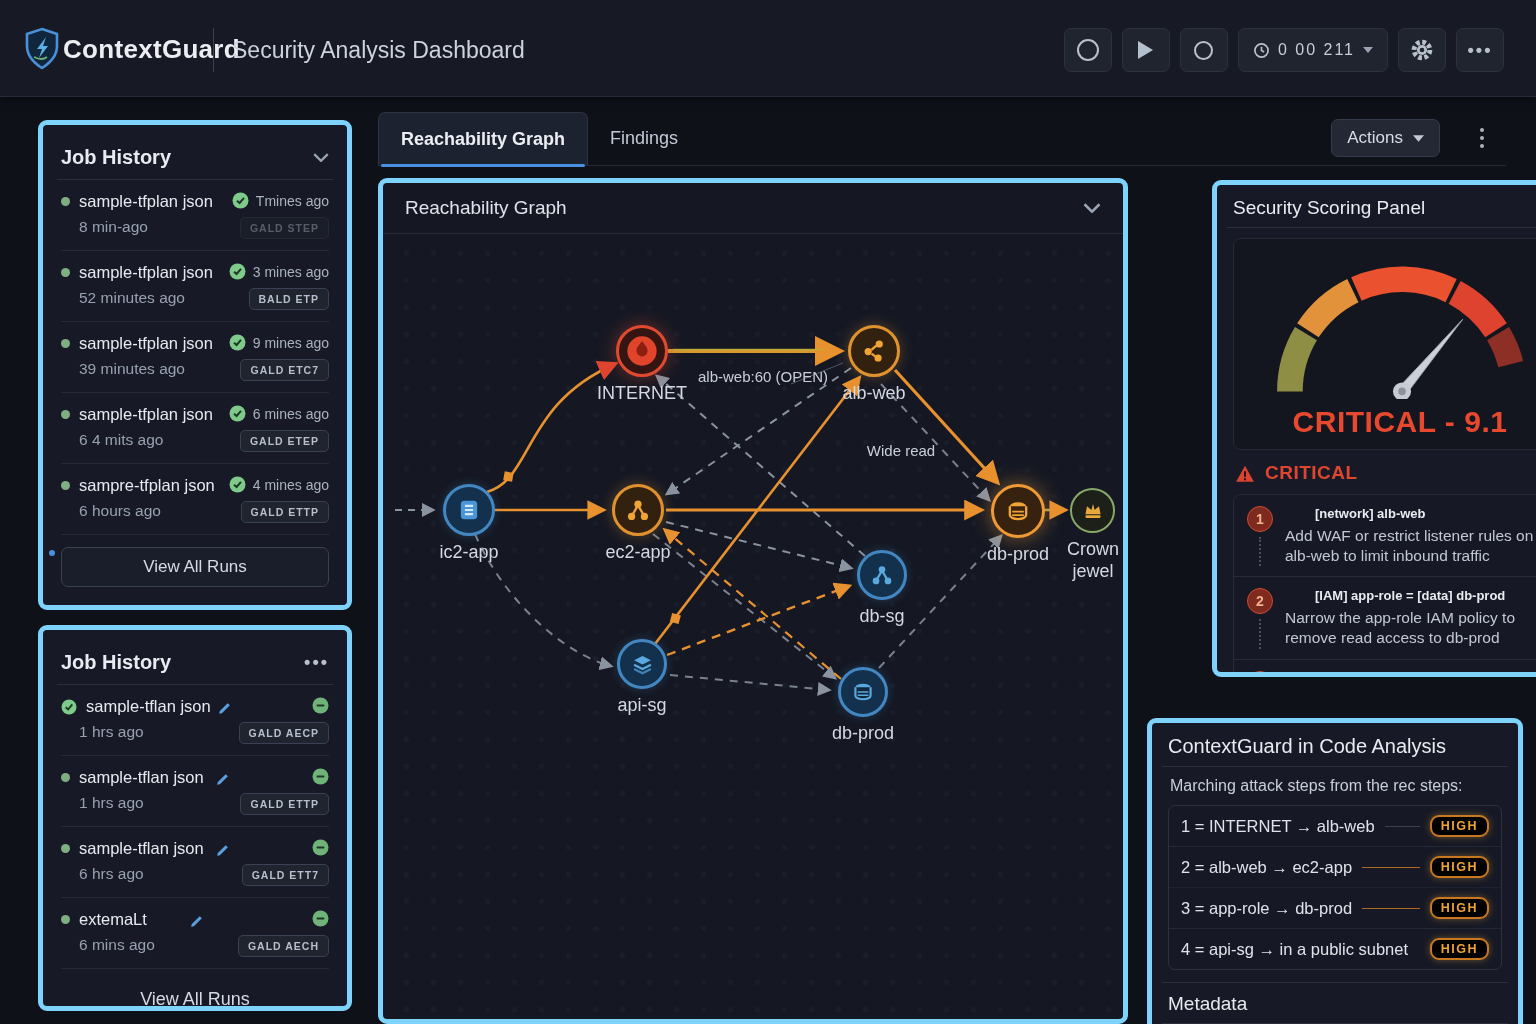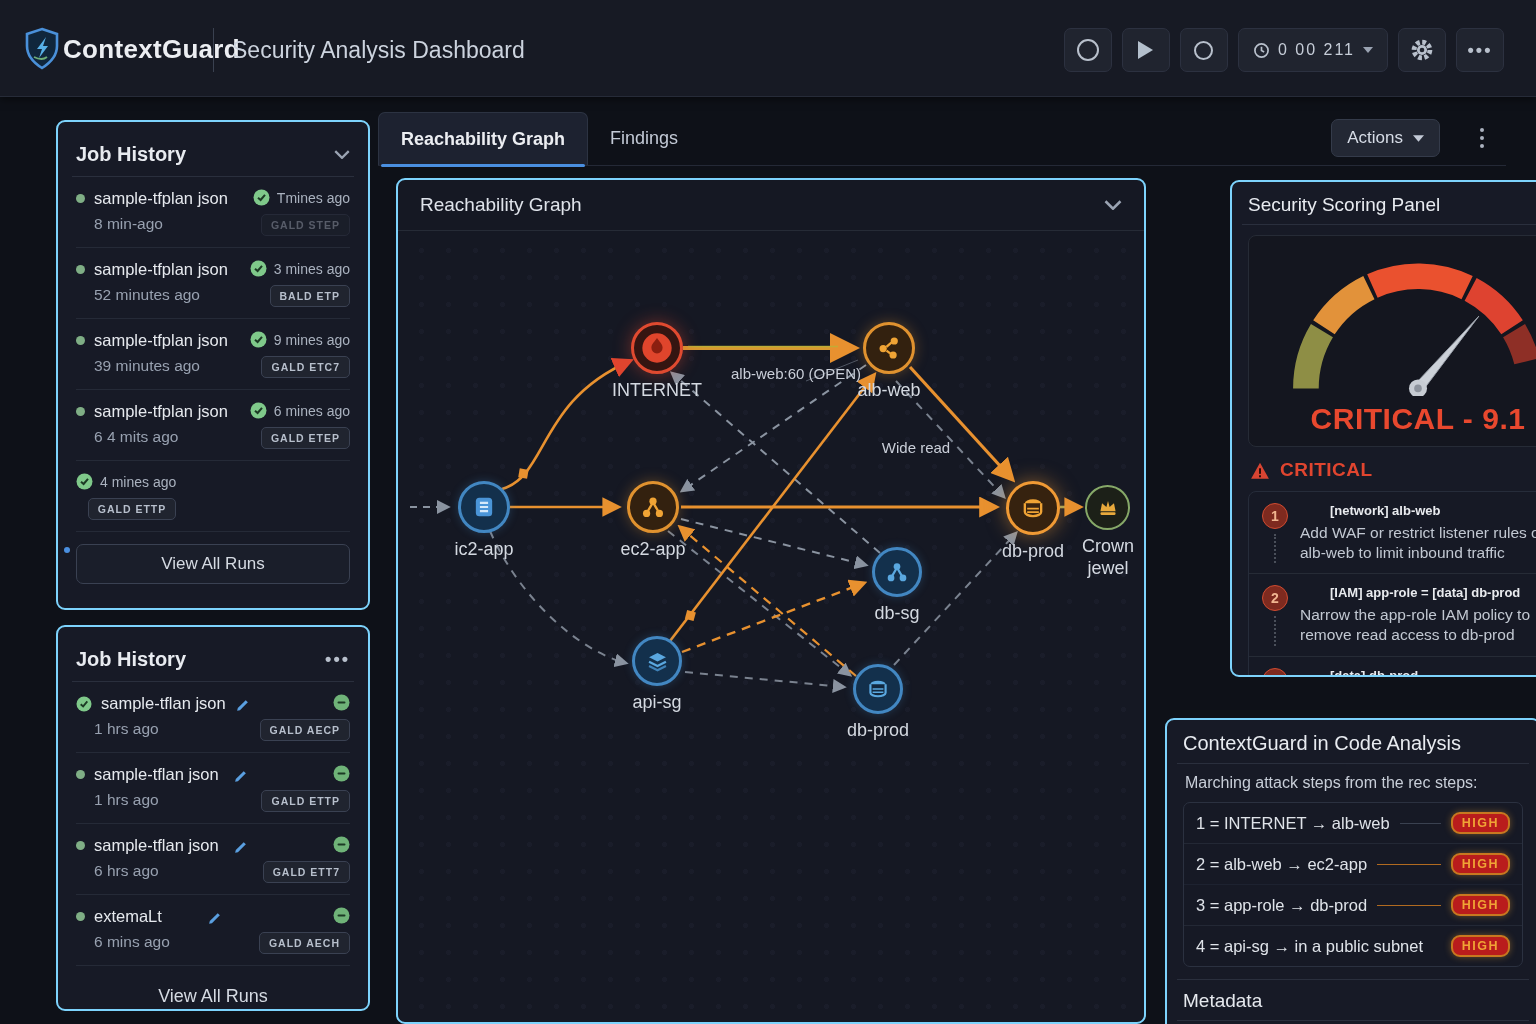--- a/index.html
+++ b/index.html
@@ -16,21 +16,21 @@
   .hdr-title{position:absolute;left:232px;top:37px;font-size:23px;font-weight:400;color:#ccd3de;}
   .hdr-right{position:absolute;right:32px;top:28px;display:flex;gap:10px;align-items:center;}
   .hbtn{height:42px;min-width:46px;border-radius:7px;background:#20242f;border:1px solid #2c3140;
     display:flex;align-items:center;justify-content:center;gap:8px;cursor:pointer;color:#b8c0cc;}
   .hbtn.timer{padding:0 14px;font-size:16px;letter-spacing:2px;color:#c6cdd8;}
   .circ-icon{width:18px;height:18px;border:2.5px solid #b8c0cc;border-radius:50%;}
   .circ-icon.sm{width:15px;height:15px;}
   .play-icon{width:0;height:0;border-left:15px solid #b4c0cd;border-top:9px solid transparent;border-bottom:9px solid transparent;}
   .dots-h{font-size:18px;color:#b8c0cc;letter-spacing:2px;font-weight:700;}
   
-  .panel{position:absolute;background:#171a26;border:2px solid #7dd3fc;border-radius:9px;box-sizing:border-box;margin-left:18px;}
+  .panel{position:absolute;background:#171a26;border:5px solid #7dd3fc;border-radius:9px;box-sizing:border-box;}
   .sp1{left:38px;top:120px;width:314px;height:490px;padding:14px 18px;}
   .sp2{left:38px;top:625px;width:314px;height:386px;padding:14px 18px;}
   .p-head{display:flex;justify-content:space-between;align-items:center;height:36px;}
   .p-title{font-size:20px;font-weight:600;color:#e8ebf0;}
   .p-head-div{border-bottom:1px solid #2a2f3d;margin:4px -4px 0 -4px;}
   .jh-row{display:flex;justify-content:space-between;padding:12px 0 11px 0;border-bottom:1px solid #252a37;}
   .jh-row:last-of-type{border-bottom:none;}
   .jh-name-line{display:flex;align-items:center;gap:9px;font-size:16.5px;color:#e6e9ee;font-weight:500;}
   .gdot{width:9px;height:9px;border-radius:50%;background:#7fae85;flex:0 0 auto;}
   .jh-time{font-size:15.5px;color:#98a1b0;margin:7px 0 0 18px;}
@@ -89,21 +89,21 @@
   
   .infil{left:1147px;top:718px;width:376px;height:322px;padding:12px 16px;}
   .in-sub{font-size:16px;color:#c8ced8;margin:10px 2px 10px 2px;}
   .steps{border:1px solid #2b3140;border-radius:7px;background:#161925;}
   .step{display:flex;align-items:center;padding:9px 12px;border-bottom:1px solid #232835;}
   .step:last-child{border-bottom:none;}
   .step-txt{font-size:16.5px;color:#dfe3e9;white-space:nowrap;}
   .step-line{flex:1;margin:0 10px;border-top:1.5px solid transparent;}
   .step-line.gray{border-color:#3a4150;}
   .step-line.orange{border-color:#b06a20;}
-  .hi-badge{font-size:12.5px;font-weight:700;letter-spacing:1.5px;color:#f0a435;background:#b91c1c;
+  .hi-badge{font-size:12.5px;font-weight:700;letter-spacing:1.5px;color:#f0a435;background:#000000;
     border:2px solid #c87820;border-radius:9px;padding:2px 9px;box-shadow:0 0 7px rgba(240,164,53,.4);}
   .meta-head{font-size:19px;color:#e6e9ee;font-weight:500;margin:10px 0 0 0;}
 </style>
 </head>
 <body>
 
 <div class="header">
   <svg style="position:absolute;left:22px;top:26px;" width="40" height="46" viewBox="0 0 40 46">
     <path d="M20 3 L35 8 V20 C35 30 28 37 20 42 C12 37 5 30 5 20 V8 Z" fill="#10263c" stroke="#4a90d9" stroke-width="2.6"></path>
     <path d="M24 11 L15 23 H20 L17 32 L26 20 H21 Z" fill="#58b0e8"></path>
@@ -224,20 +224,27 @@
           <svg width="17" height="17" viewBox="0 0 17 17">
             <circle cx="8.5" cy="8.5" r="8" fill="#7fc98a"></circle>
             <path d="M5 8.7 L7.6 11 L12 5.8" stroke="#1c3a24" stroke-width="2" fill="none"></path>
           </svg>
           <span>6 mines ago</span>
         </div>
       <div class="badge">GALD ETEP</div>
     </div>
   </div>
   <div class="jh-row">
+    <div>
+        <div class="jh-name-line">
+          <span class="gdot"></span>
+          <span>sampre-tfplan json</span>
+        </div>
+      <div class="jh-time">6 hours ago</div>
+      </div>
     <div class="jh-right">
       <div class="jh-status">
           <svg width="17" height="17" viewBox="0 0 17 17">
             <circle cx="8.5" cy="8.5" r="8" fill="#7fc98a"></circle>
             <path d="M5 8.7 L7.6 11 L12 5.8" stroke="#1c3a24" stroke-width="2" fill="none"></path>
           </svg>
           <span>4 mines ago</span>
         </div>
       <div class="badge">GALD ETTP</div>
     </div>
@@ -480,21 +487,21 @@
 
     <div class="node n-blue" style="left:455px;top:433px;width:50px;height:50px;">
       <svg width="26" height="26" viewBox="0 0 24 24">
           <ellipse cx="12" cy="7.5" rx="7" ry="3.2" fill="#5aa8e0"></ellipse>
           <path d="M5 7.5v8c0 1.8 3.1 3.2 7 3.2s7-1.4 7-3.2v-8" fill="#12283f" stroke="#5aa8e0" stroke-width="2"></path>
           <path d="M7 12h10M7 15h10" stroke="#5aa8e0" stroke-width="1.5"></path>
         </svg>
     </div>
     <div class="n-label" style="left:410px;top:489px;width:140px;">db-prod</div>
 
-    <div class="e-label" style="left:317px;top:134px;width:162px;text-align:center;">alb-web:60 (OPEN)</div>
+    <div class="e-label" style="left:299px;top:134px;width:162px;text-align:center;">alb-web:60 (OPEN)</div>
     <div class="e-label" style="left:458px;top:208px;width:120px;">Wide read</div>
   </div>
 </div>
 
 <div class="panel scoring">
   <div class="p-title" style="font-size:19px;font-weight:500;">Security Scoring Panel</div>
   <div class="sc-divider"></div>
   <div class="gauge-card">
     <svg width="316" height="152" viewBox="0 0 300 160">
       <path d="M 32,152 A 118,118 0 0 1 48.9,91.2" stroke="#8e8e45" stroke-width="27" fill="none"></path>

